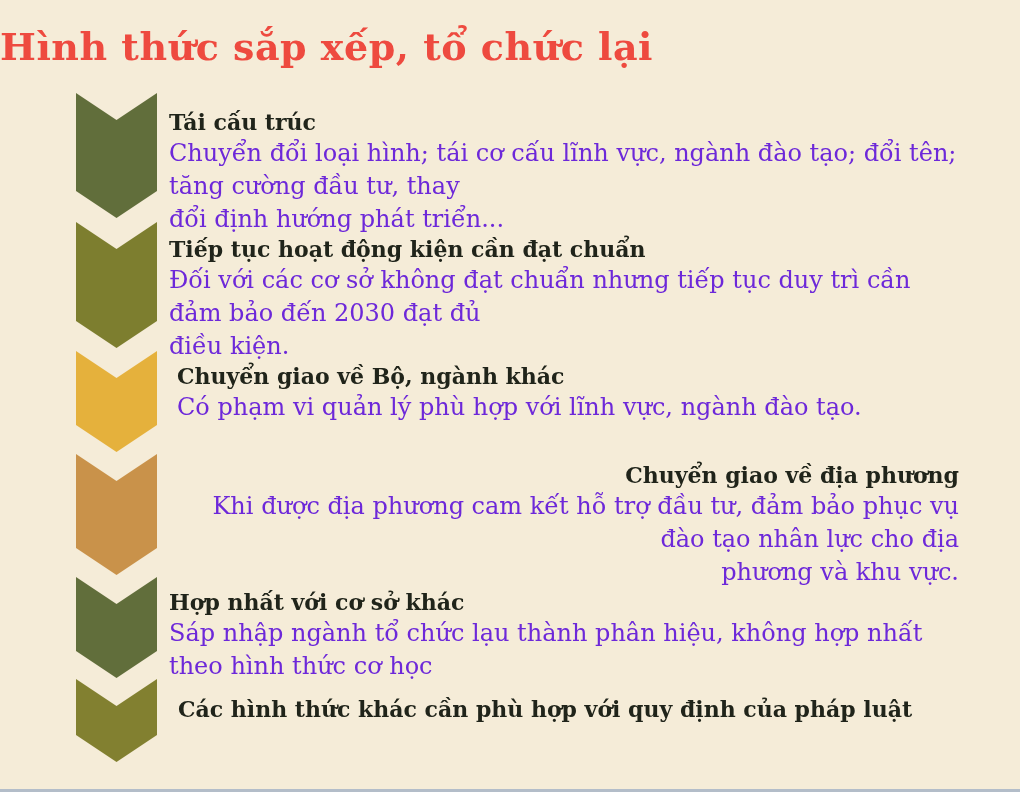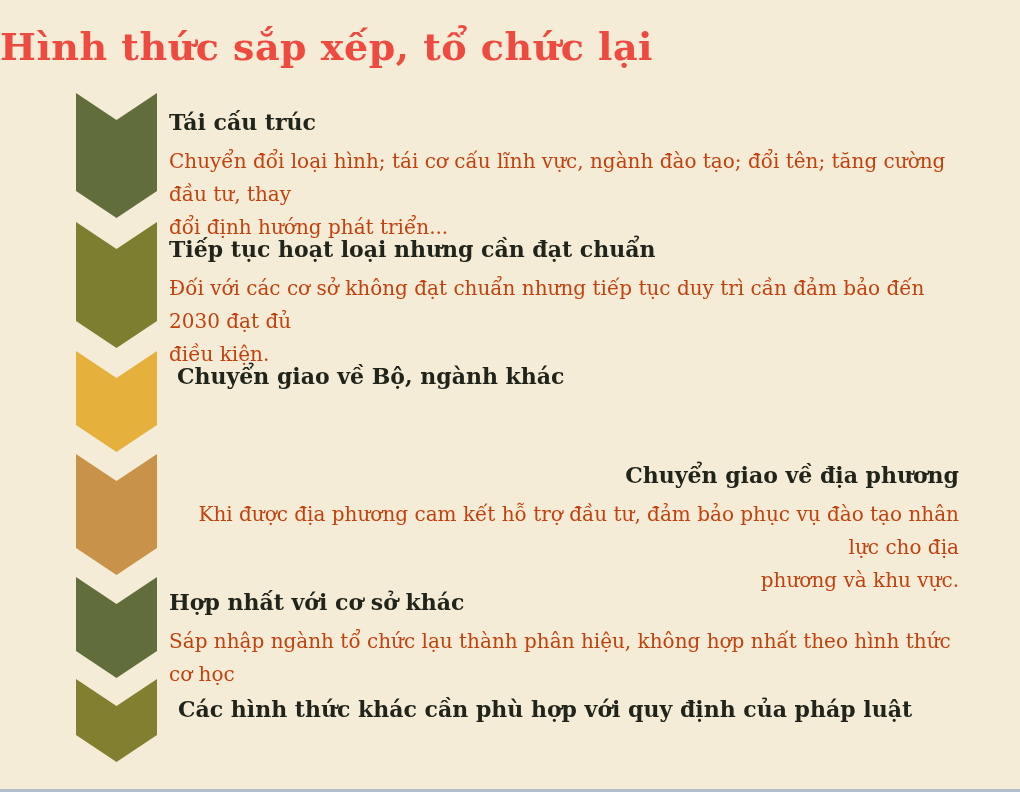--- a/index.html
+++ b/index.html
@@ -42,24 +42,24 @@
     width: 790px;
     color: #2d2f26;
   }
   .heading {
     font-size: 22px;
     font-weight: bold;
     color: #20241a;
     line-height: 30px;
   }
   .body-text {
-    margin-top: 8px;
-    font-size: 20px;
+    margin-top: 0;
+    font-size: 24px;
     line-height: 33px;
-    color: #c2410c;
+    color: #6d28d9;
     white-space: pre-line;
   }
   .body-text:empty { display: none; }
   
   .s0 { top: 93px;  height: 125px; }
   .s1 { top: 222px; height: 126px; }
   .s2 { top: 351px; height: 101px; gap: 8px; }
   .s3 { top: 454px; height: 121px; }
   .s4 { top: 577px; height: 101px; }
   .s5 { top: 679px; height: 83px;  }
@@ -89,30 +89,31 @@
     <div class="text-col">
       <div class="heading">Tái cấu trúc</div>
       <div class="body-text">Chuyển đổi loại hình; tái cơ cấu lĩnh vực, ngành đào tạo; đổi tên; tăng cường đầu tư, thay
 đổi định hướng phát triển...</div>
     </div>
   </div>
 
   <div class="section s1">
     <div class="chevron" style="background-color: rgb(125, 126, 47);"></div>
     <div class="text-col">
-      <div class="heading">Tiếp tục hoạt loại nhưng cần đạt chuẩn</div>
+      <div class="heading">Tiếp tục hoạt động kiện cần đạt chuẩn</div>
       <div class="body-text">Đối với các cơ sở không đạt chuẩn nhưng tiếp tục duy trì cần đảm bảo đến 2030 đạt đủ
 điều kiện.</div>
     </div>
   </div>
 
   <div class="section s2">
     <div class="chevron" style="background-color: rgb(229, 177, 60);"></div>
     <div class="text-col">
       <div class="heading">Chuyển giao về Bộ, ngành khác</div>
+      <div class="body-text">Có phạm vi quản lý phù hợp với lĩnh vực, ngành đào tạo.</div>
     </div>
   </div>
 
   <div class="section s3">
     <div class="chevron" style="background-color: rgb(201, 146, 74);"></div>
     <div class="text-col">
       <div class="heading">Chuyển giao về địa phương</div>
       <div class="body-text">Khi được địa phương cam kết hỗ trợ đầu tư, đảm bảo phục vụ đào tạo nhân lực cho địa
 phương và khu vực.</div>
     </div>

